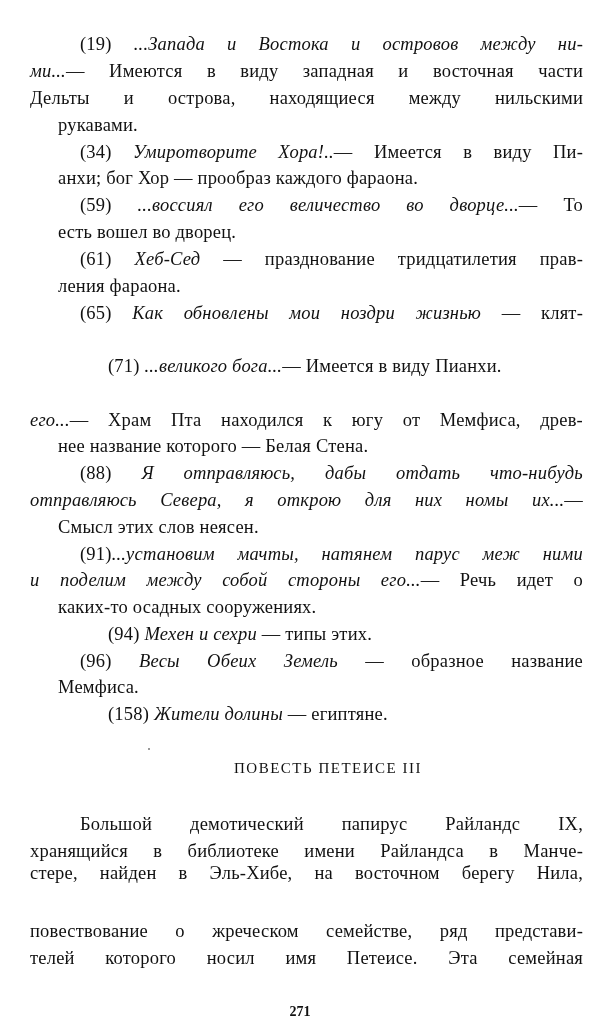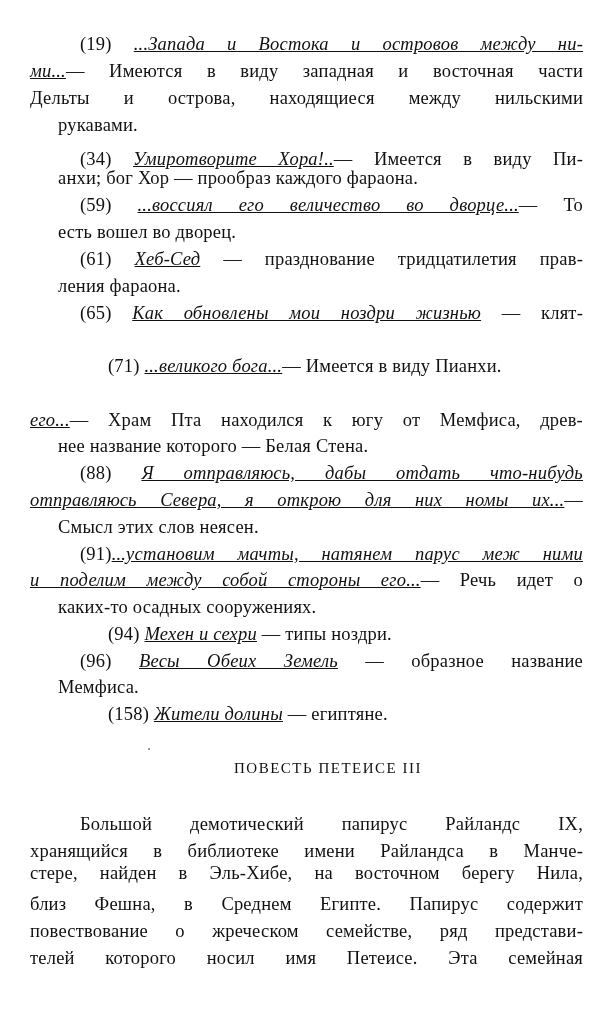--- a/index.html
+++ b/index.html
@@ -4,38 +4,38 @@
   <style>
     html, body { margin: 0; padding: 0; background: #ffffff; }
     body { width: 600px; height: 1033px; position: relative; overflow: hidden;
            font-family: "Liberation Serif", "DejaVu Serif", serif; color: #111111; }
     .page { position: absolute; left: 0; top: 0; width: 600px; height: 1033px; }
     .line { position: absolute; left: 30px; width: 553px; height: 26px;
             font-size: 18.5px; line-height: 26px; white-space: nowrap;
             text-align: justify; text-align-last: justify; letter-spacing: 0.2px; }
     .line.first { left: 80px; width: 503px; }
     .line.last { text-align-last: left; margin-left: 28px; }
-    .line i { font-style: italic; text-decoration: underline; }
+    .line i { font-style: italic; }
     .heading { position: absolute; left: 0; width: 600px; top: 756px; text-align: center;
                font-size: 15px; letter-spacing: 1.5px; line-height: 24px; padding-left: 28px; }
     .pagenum { position: absolute; left: 0; width: 600px; top: 1002px; text-align: center;
                font-size: 14px; font-weight: bold; line-height: 20px; }
     .speck { position: absolute; width: 2px; height: 2px; background: #777; border-radius: 1px; }
   </style>
 </head>
 <body>
 
 <div class="page">
 
   <div class="line first" style="top:31px"><span>(19) </span><i>...Запада и Востока и островов между ни-</i></div>
   <div class="line" style="top:85px"><span>Дельты и острова, находящиеся между нильскими</span></div>
   <div class="line" style="top:58px"><i>ми...</i><span>— Имеются в виду западная и восточная части</span></div>
   <div class="line last" style="top:112px"><span>рукавами.</span></div>
 
-  <div class="line first" style="top:146px"><span>(34) </span><i>Умиротворите Хора!..</i><span>— Имеется в виду Пи-</span></div>
+  <div class="line first" style="top:139px"><span>(34) </span><i>Умиротворите Хора!..</i><span>— Имеется в виду Пи-</span></div>
   <div class="line last" style="top:165px"><span>анхи; бог Хор — прообраз каждого фараона.</span></div>
 
   <div class="line first" style="top:192px"><span>(59) </span><i>...воссиял его величество во дворце...</i><span>— То</span></div>
   <div class="line last" style="top:219px"><span>есть вошел во дворец.</span></div>
 
   <div class="line first" style="top:246px"><span>(61) </span><i>Хеб-Сед</i><span> — празднование тридцатилетия прав-</span></div>
   <div class="line last" style="top:273px"><span>ления фараона.</span></div>
 
   <div class="line first" style="top:300px"><span>(65) </span><i>Как обновлены мои ноздри жизнью</i><span> — клят-</span></div>
 
@@ -45,31 +45,31 @@
   <div class="line" style="top:407px"><i>его...</i><span>— Храм Пта находился к  югу от Мемфиса, древ-</span></div>
 
   <div class="line first" style="top:460px"><span>(88) </span><i>Я отправляюсь, дабы отдать что-нибудь</i></div>
   <div class="line" style="top:487px"><i>отправляюсь Севера, я открою для них номы их...</i><span>—</span></div>
   <div class="line last" style="top:514px"><span>Смысл этих слов неясен.</span></div>
 
   <div class="line first" style="top:541px"><span>(91)</span><i>...установим мачты, натянем парус меж ними</i></div>
   <div class="line" style="top:567px"><i>и поделим между собой стороны его...</i><span>— Речь идет о</span></div>
   <div class="line last" style="top:594px"><span>каких-то осадных сооружениях.</span></div>
 
-  <div class="line first last" style="top:621px"><span>(94) </span><i>Мехен и сехри</i><span> — типы ноздри.</span></div>
+  <div class="line first last" style="top:621px"><span>(94) </span><i>Мехен и сехри</i><span> — типы этих.</span></div>
 
   <div class="line first" style="top:648px"><span>(96) </span><i>Весы Обеих Земель</i><span> — образное название</span></div>
   <div class="line last" style="top:674px"><span>Мемфиса.</span></div>
 
   <div class="line first last" style="top:701px"><span>(158) </span><i>Жители долины</i><span> — египтяне.</span></div>
 
   <div class="speck" style="left:148px; top:748px;"></div>
 
   <div class="heading">ПОВЕСТЬ ПЕТЕИСЕ III</div>
 
   <div class="line first" style="top:811px">Большой демотический папирус Райландс IX,</div>
   <div class="line" style="top:838px">хранящийся в библиотеке имени Райландса в Манче-</div>
   <div class="line" style="top:860px">стере, найден в Эль-Хибе, на восточном берегу Нила,</div>
-  <div class="line" style="top:891px">близ Фешна, в Среднем Египте. Папирус содержит</div>
   <div class="line" style="top:918px">повествование о жреческом семействе, ряд представи-</div>
   <div class="line" style="top:945px">телей которого носил имя Петеисе. Эта семейная</div>
 
+  <div class="pagenum">271</div>
 </div>
 
 </body></html>

